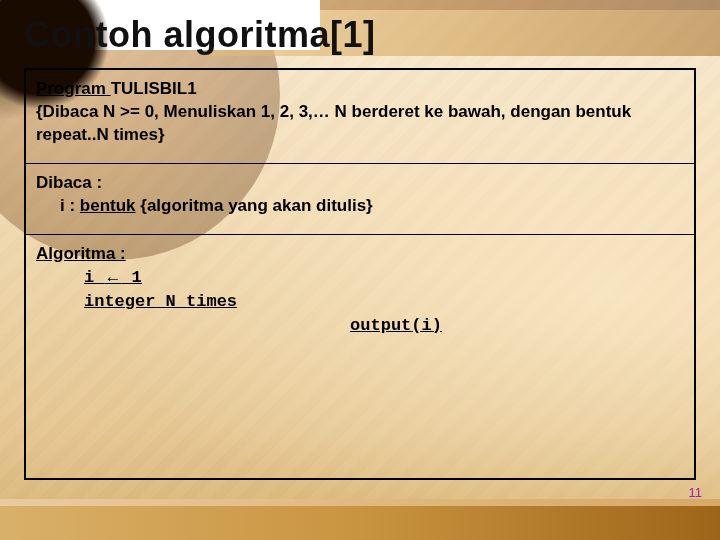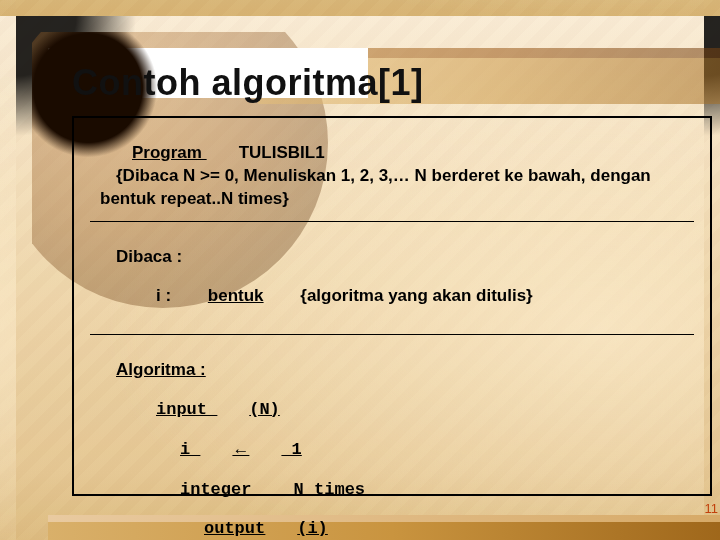--- a/index.html
+++ b/index.html
@@ -1,49 +1,49 @@
 <!DOCTYPE html>
 <html><head>
 <meta charset="utf-8">
 <style>
-  * { margin:16px; padding:0; box-sizing:border-box; }
+  * { margin:0; padding:0; box-sizing:border-box; }
   body {
     width:720px; height:540px;
     font-family: Arial, Helvetica, sans-serif;
     background:
       radial-gradient(circle at 0px 0px, rgba(0,0,0,0.85) 0px, rgba(0,0,0,0.85) 60px, transparent 120px),
       radial-gradient(ellipse at 85% 55%, rgba(255,240,210,0.6) 0%, transparent 60%),
       repeating-linear-gradient(135deg, rgba(190,120,50,0.12) 0 10px, rgba(210,150,80,0.12) 10px 20px),
       linear-gradient(180deg, #fff8e8 0%, #f5e4c0 40%, #e8cf9e 80%, #d8b97a 100%);
     position:relative; overflow:hidden;
   }
   
   .band1 { position:absolute; top:0; left:210px; right:0; height:10px; background:linear-gradient(90deg,#b67a2d,#9c5a18,#734012); opacity:0.55;}
   .band2 { position:absolute; top:10px; left:210px; right:0; height:46px; background:linear-gradient(90deg,#e6c07a,#cc9a4a,#a36c22); opacity:0.55;}
   .topwhite { position:absolute; top:0; left:0; width:320px; height:50px; background:#fff; }
   .corner { position:absolute; top:-30px; left:-30px; width:140px; height:140px; border-radius:50%; background:radial-gradient(circle,#1a0b00 0%, #1a0b00 55%, rgba(0,0,0,0) 70%);}
   .sphere { position:absolute; top:-70px; left:-50px; width:330px; height:330px; border-radius:50%; background:radial-gradient(circle at 35% 30%, #b97b37 0%, #8e531c 45%, #5e340e 80%); opacity:0.35; z-index:-1;}
   .bottombar { position:absolute; bottom:0; left:0; right:0; height:34px; background:linear-gradient(90deg,#d9b06a,#c9943f,#9d6519);}
   .bottombar::before{content:"";position:absolute;top:-7px;left:0;right:0;height:7px;background:linear-gradient(90deg,#e9caa0,#d6a966);}
-  .pagenum { position:absolute; right:18px; bottom:40px; font-size:13px; color:#c2410c; }
+  .pagenum { position:absolute; right:18px; bottom:40px; font-size:13px; color:#a21caf; }
   h1.title {
     position:absolute; top:14px; left:24px;
     font-family:"Arial Black", Impact, sans-serif;
     font-weight:900; font-size:36px; color:#111;
     letter-spacing:0.5px;
   }
   .codebox {
     position:absolute; top:68px; left:24px; right:24px; bottom:60px;
     border:2px solid #000; background:rgba(255,255,255,0.0);
   }
-  .cell { border-bottom:1.5px solid #000; padding:8px 10px 10px 10px; font-size:17px; color:#000; font-weight:700; line-height:1.35;}
+  .cell { border-bottom:1.5px solid #000; padding:8px 10px 16px 10px; font-size:17px; color:#000; font-weight:700; line-height:1.35;}
   .cell:last-child { border-bottom:none;text-decoration:underline; }
   .indent1 { padding-left:24px; display:block;}
   .indent2 { padding-left:48px; display:block;}
-  .indent3 { padding-left:72px; display:block;}
+  .indent3 { padding-left:72px; display:block;text-align:center;}
   .indent4 { padding-left:96px; display:block;}
   .u { text-decoration:underline; }
   .mono { font-family:"Courier New", monospace; font-weight:700;}
   .arrow { font-family:Arial, sans-serif;}
 </style>
 </head>
 <body>
 
 <div class="sphere"></div>
 <div class="band1"></div>
@@ -63,23 +63,20 @@
 
   <div class="cell">
     <span>Dibaca :</span>
     <span class="indent1">
       <span>i : </span><span class="u">bentuk</span><span>  {algoritma yang akan ditulis}</span>
     </span>
   </div>
 
   <div class="cell">
     <span>Algoritma :</span>
-    <span class="indent1">
-      <span class="u mono">input </span><span class="mono">(N)</span>
-    </span>
     <span class="indent2 mono">
       <span>i </span><span class="arrow">←</span><span> 1</span>
     </span>
     <span class="indent2">
       <span class="u mono">integer</span><span class="mono"> N times</span>
     </span>
     <span class="indent3">
       <span class="u mono">output</span><span class="mono">(i)</span>
     </span>
   </div>

